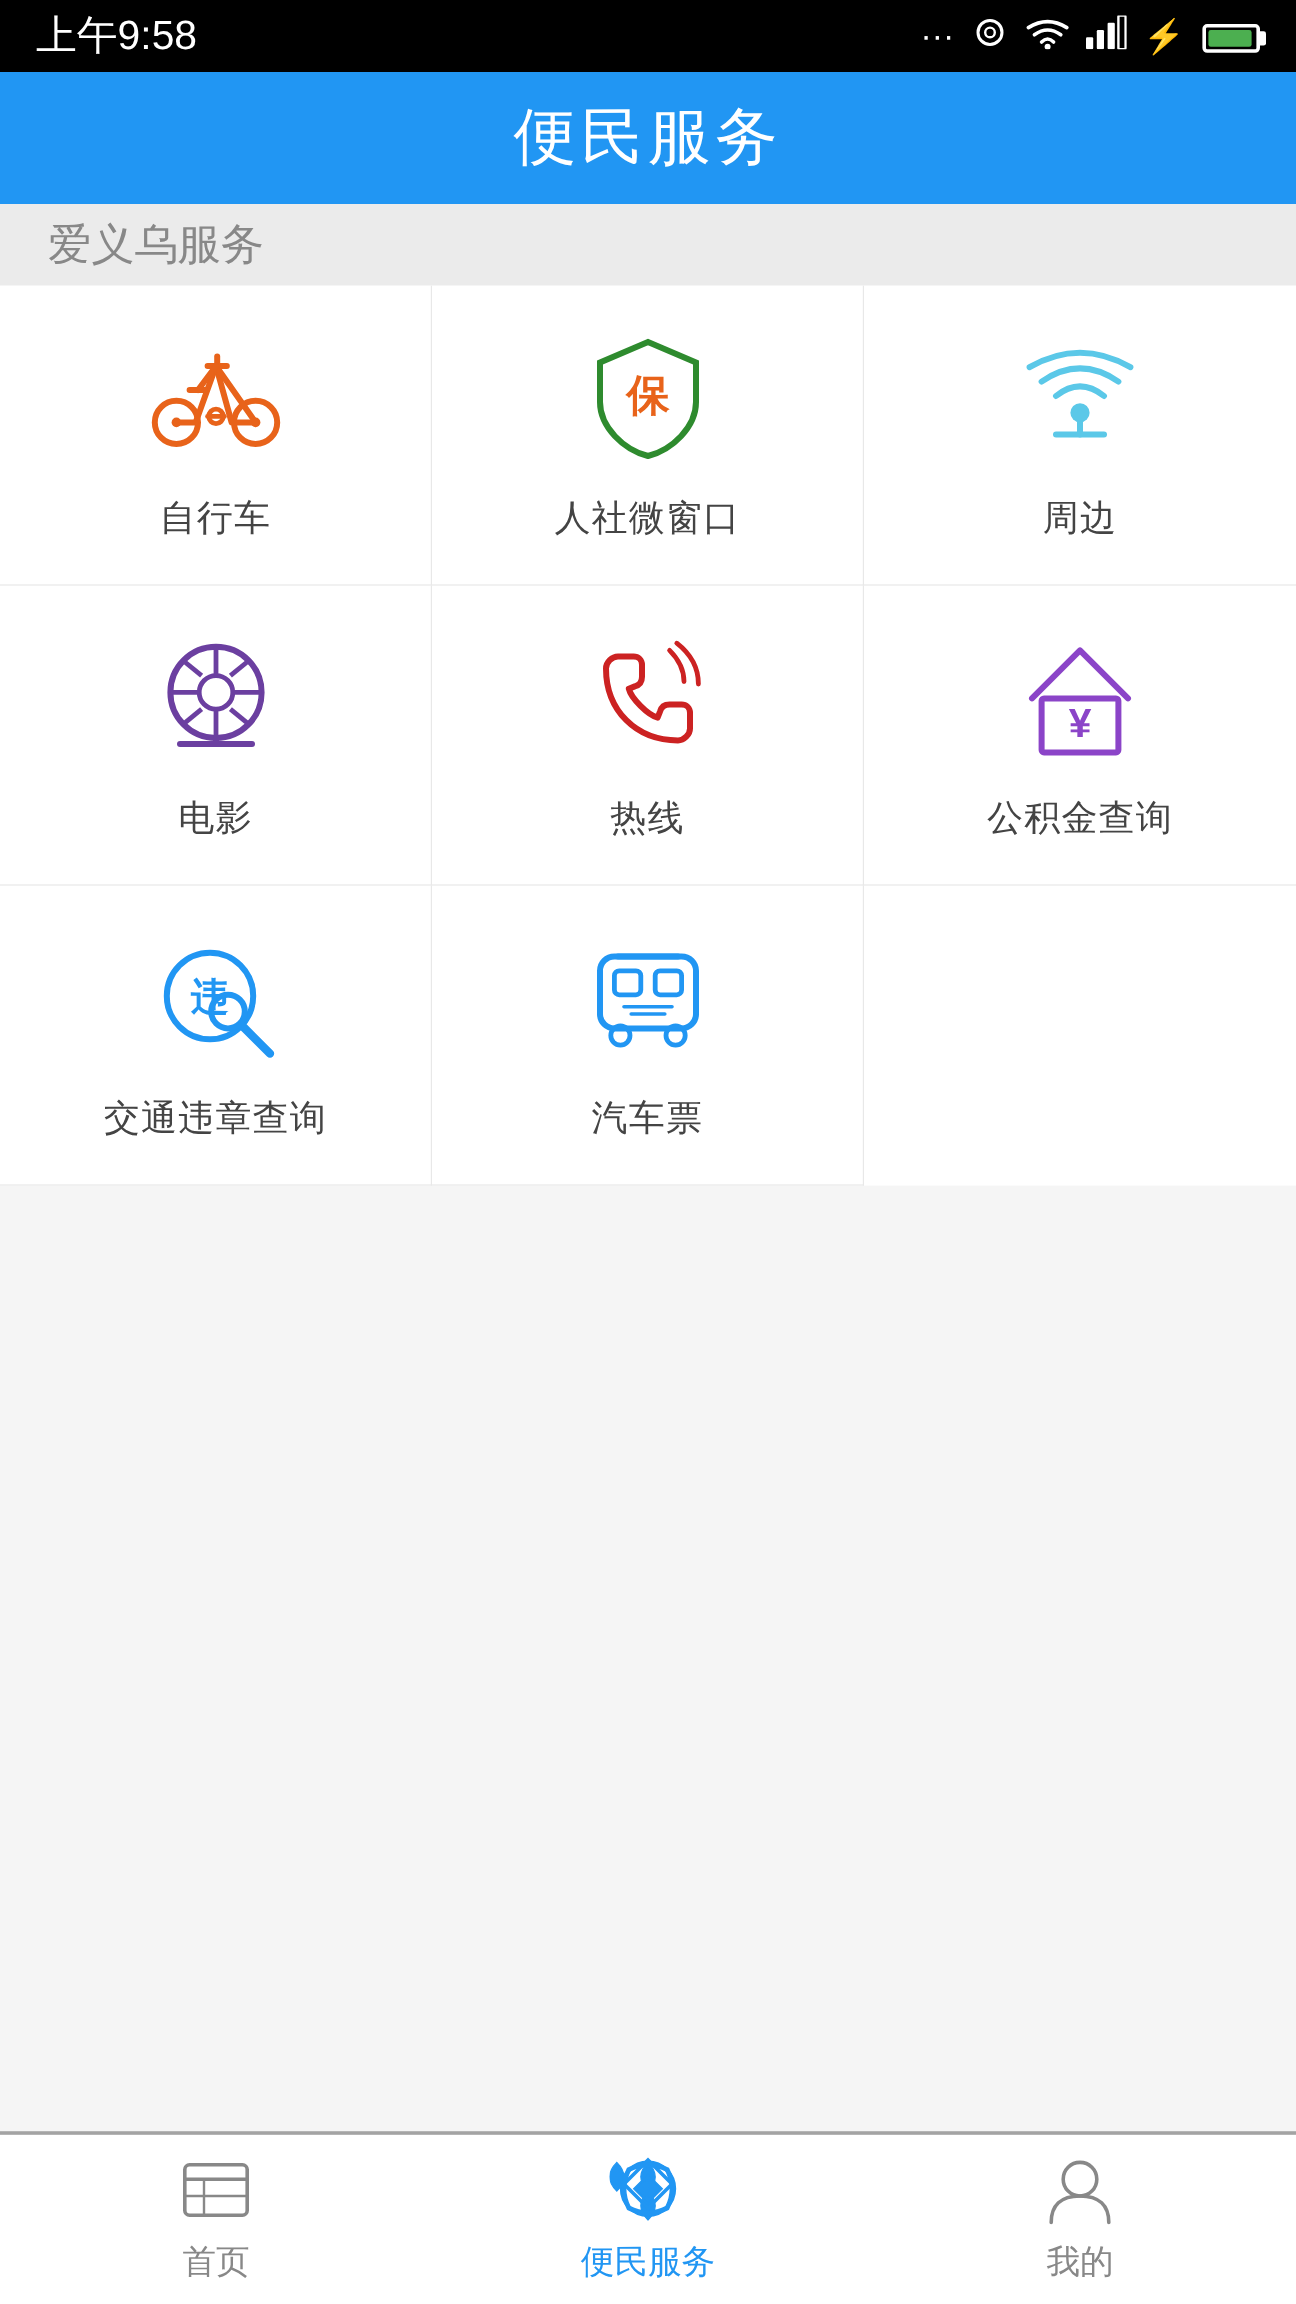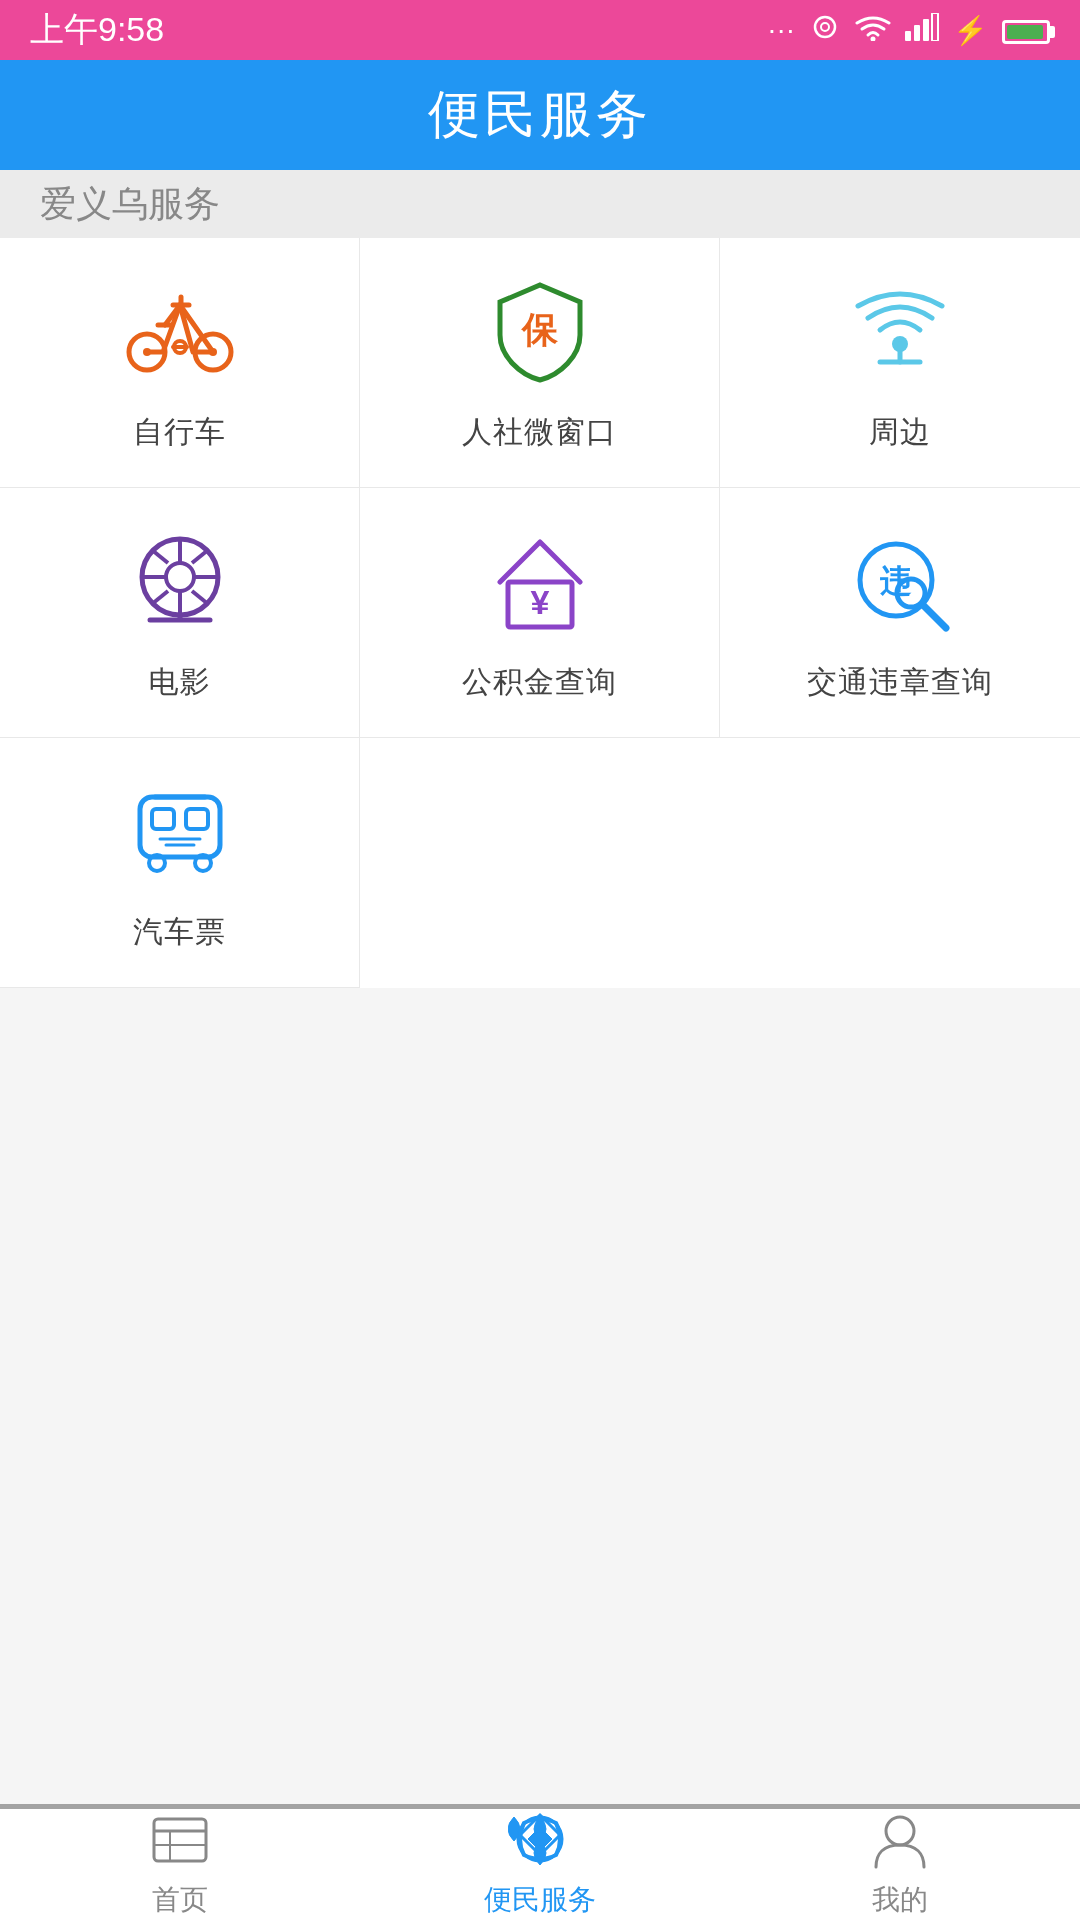--- a/index.html
+++ b/index.html
@@ -7,21 +7,21 @@
     body {
       width: 1080px;
       height: 1920px;
       font-family: -apple-system, "PingFang SC", "Helvetica Neue", Arial, sans-serif;
       background: #f5f5f5;
       overflow: hidden;
     }
 
     
     .status-bar {
-      background: #ec4899;
+      background: #000000;
       height: 60px;
       display: flex;
       align-items: center;
       justify-content: space-between;
       padding: 0 30px;
       color: white;
     }
     .status-time {
       font-size: 34px;
       font-weight: 500;
@@ -125,23 +125,23 @@
       color: #444;
       letter-spacing: 1px;
     }
 
     
     .bottom-nav {
       position: absolute;
       bottom: 0;
       left: 0;
       right: 0;
-      height: 116px;
+      height: 144px;
       background: white;
-      border-top: 5px solid #a3a3a3;
+      border-top: 3px solid #a3a3a3;
       display: flex;
       align-items: center;
     }
     .nav-item {
       flex: 1;
       display: flex;
       flex-direction: column;
       align-items: center;
       justify-content: center;
       gap: 10px;
@@ -278,20 +278,31 @@
         <line x1="78" y1="18" x2="62" y2="31" stroke="#6B3FA0" stroke-width="4"></line>
         <line x1="38" y1="59" x2="22" y2="72" stroke="#6B3FA0" stroke-width="4"></line>
 
         <line x1="20" y1="88" x2="80" y2="88" stroke="#6B3FA0" stroke-width="5" stroke-linecap="round"></line>
         <line x1="50" y1="83" x2="50" y2="88" stroke="#6B3FA0" stroke-width="5"></line>
       </svg>
     </div>
     <span class="cell-label">电影</span>
   </div>
 
+  <div class="grid-cell">
+    <div class="cell-icon">
+      <svg width="100" height="100" viewBox="0 0 100 100" fill="none">
+        <path d="M25 15 C20 15 15 20 15 25 C15 60 40 85 75 85 C80 85 85 80 85 75 L85 62 C85 58 82 55 78 55 L68 55 C64 55 61 57 60 61 L58 66 C50 64 36 50 34 42 L39 40 C43 39 45 36 45 32 L45 22 C45 18 42 15 38 15 Z" stroke="#CC2222" stroke-width="5" fill="none" stroke-linejoin="round"></path>
+
+        <path d="M68 10 Q80 22 80 36" stroke="#CC2222" stroke-width="4" fill="none" stroke-linecap="round"></path>
+        <path d="M74 4 Q92 18 92 38" stroke="#CC2222" stroke-width="4" fill="none" stroke-linecap="round"></path>
+      </svg>
+    </div>
+    <span class="cell-label">热线</span>
+  </div>
 
 
   <div class="grid-cell">
     <div class="cell-icon">
       <svg width="100" height="105" viewBox="0 0 100 105" fill="none">
 
         <polyline points="10,52 50,12 90,52" stroke="#8B44C8" stroke-width="5" fill="none" stroke-linejoin="round" stroke-linecap="round"></polyline>
         <rect x="18" y="52" width="64" height="45" rx="2" stroke="#8B44C8" stroke-width="5" fill="none"></rect>
 
         <text x="50" y="84" text-anchor="middle" font-size="34" fill="#8B44C8" font-weight="bold" font-family="Arial">¥</text>

